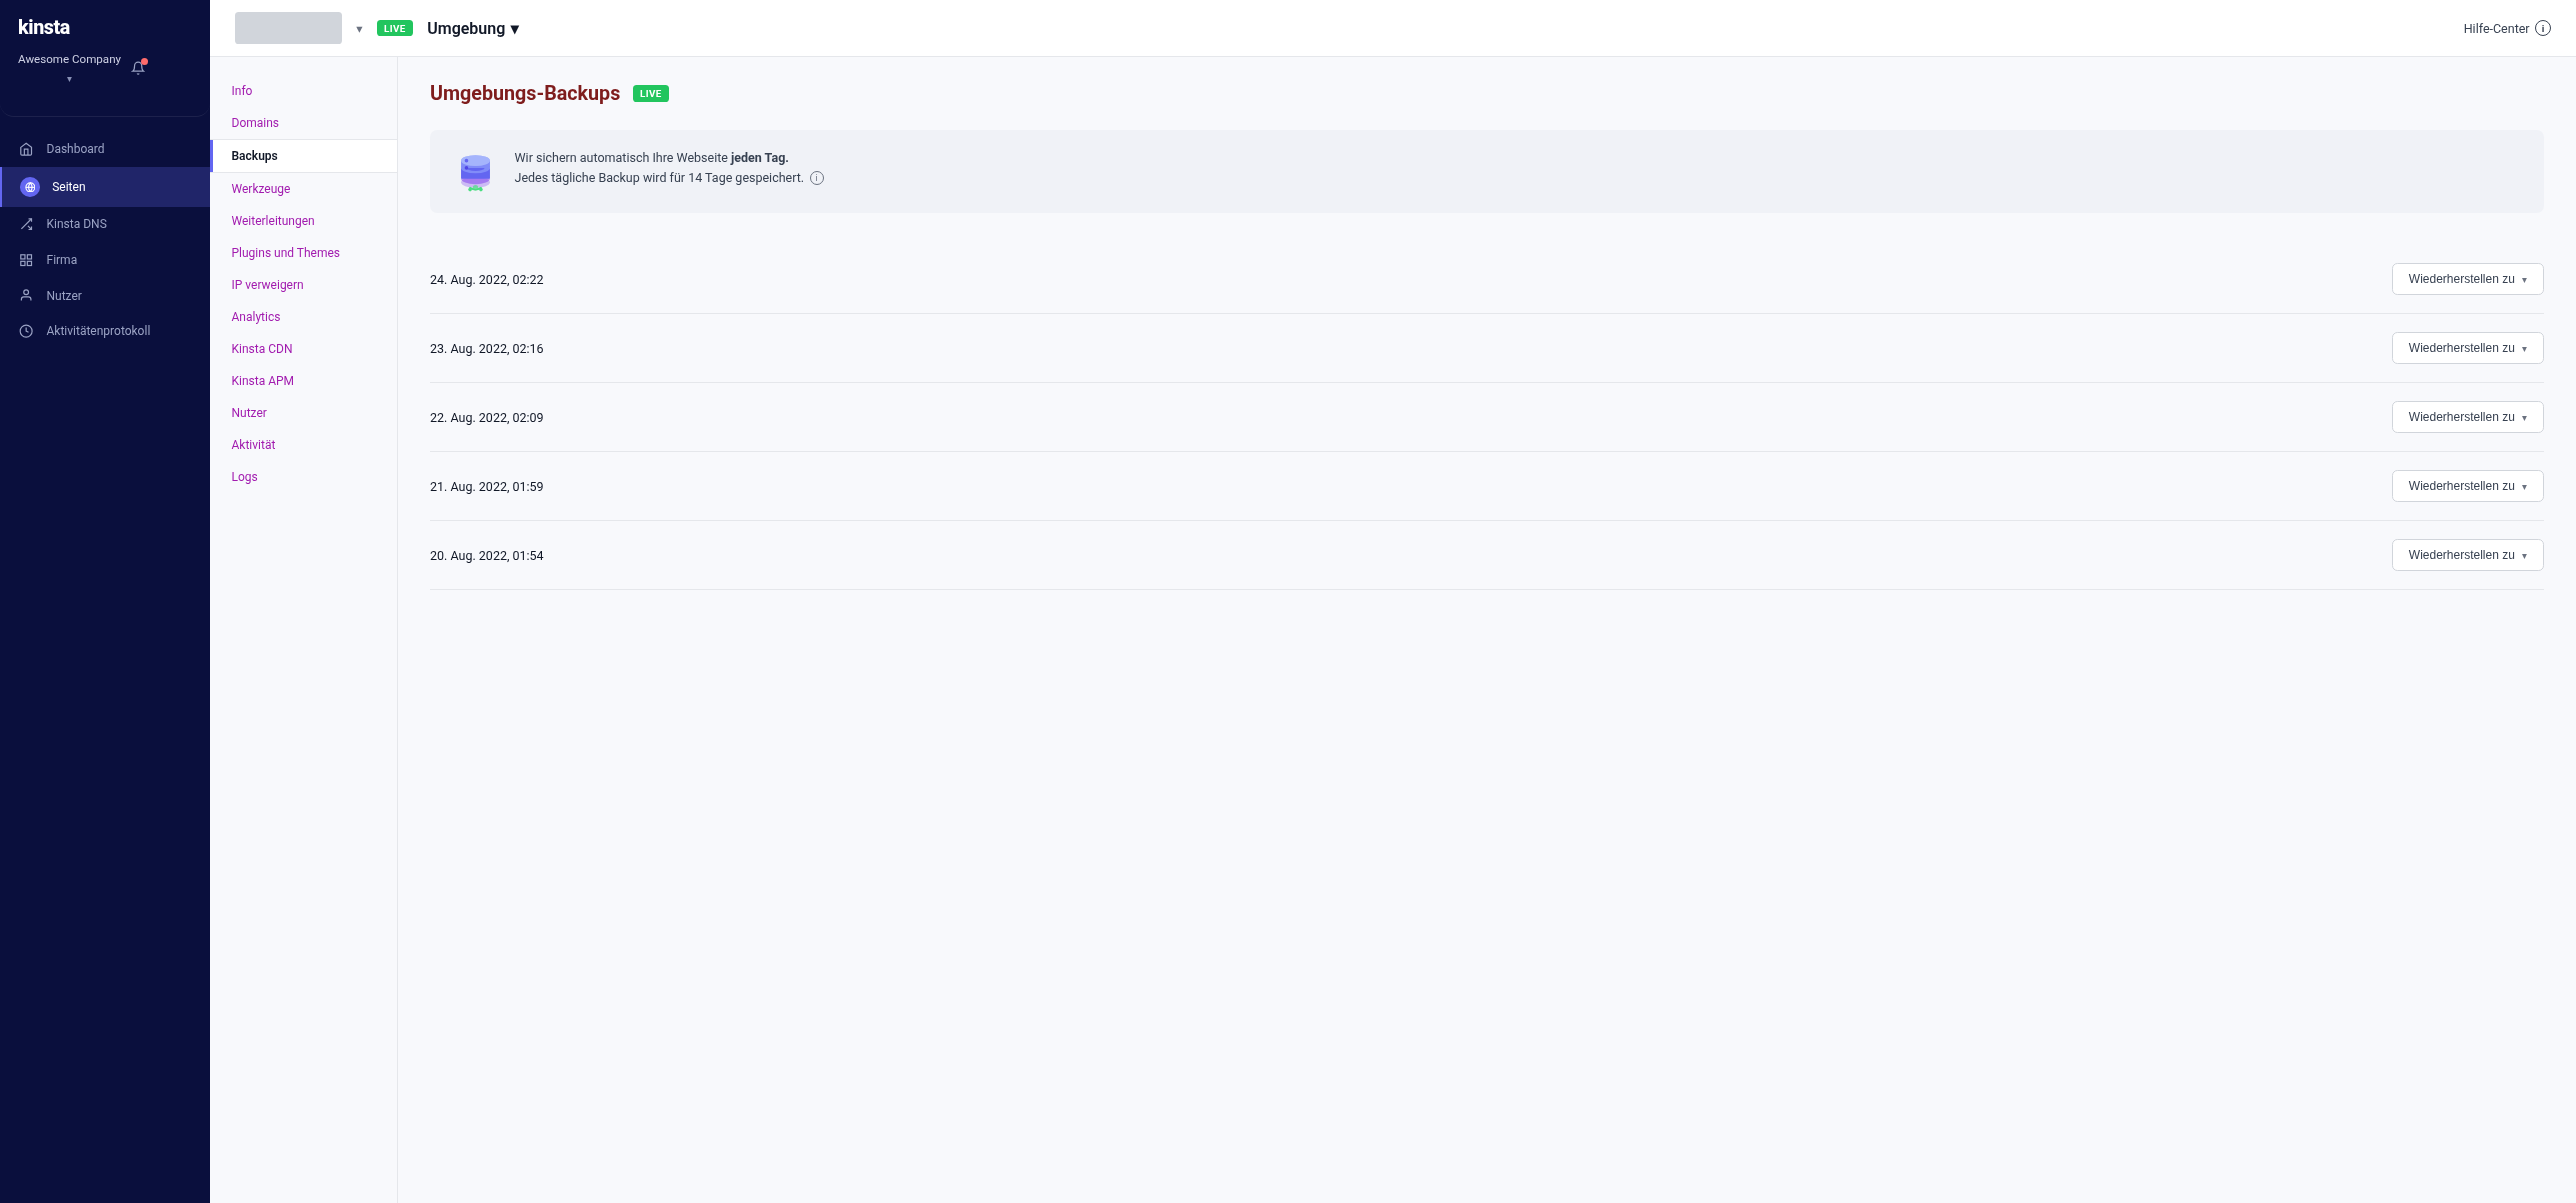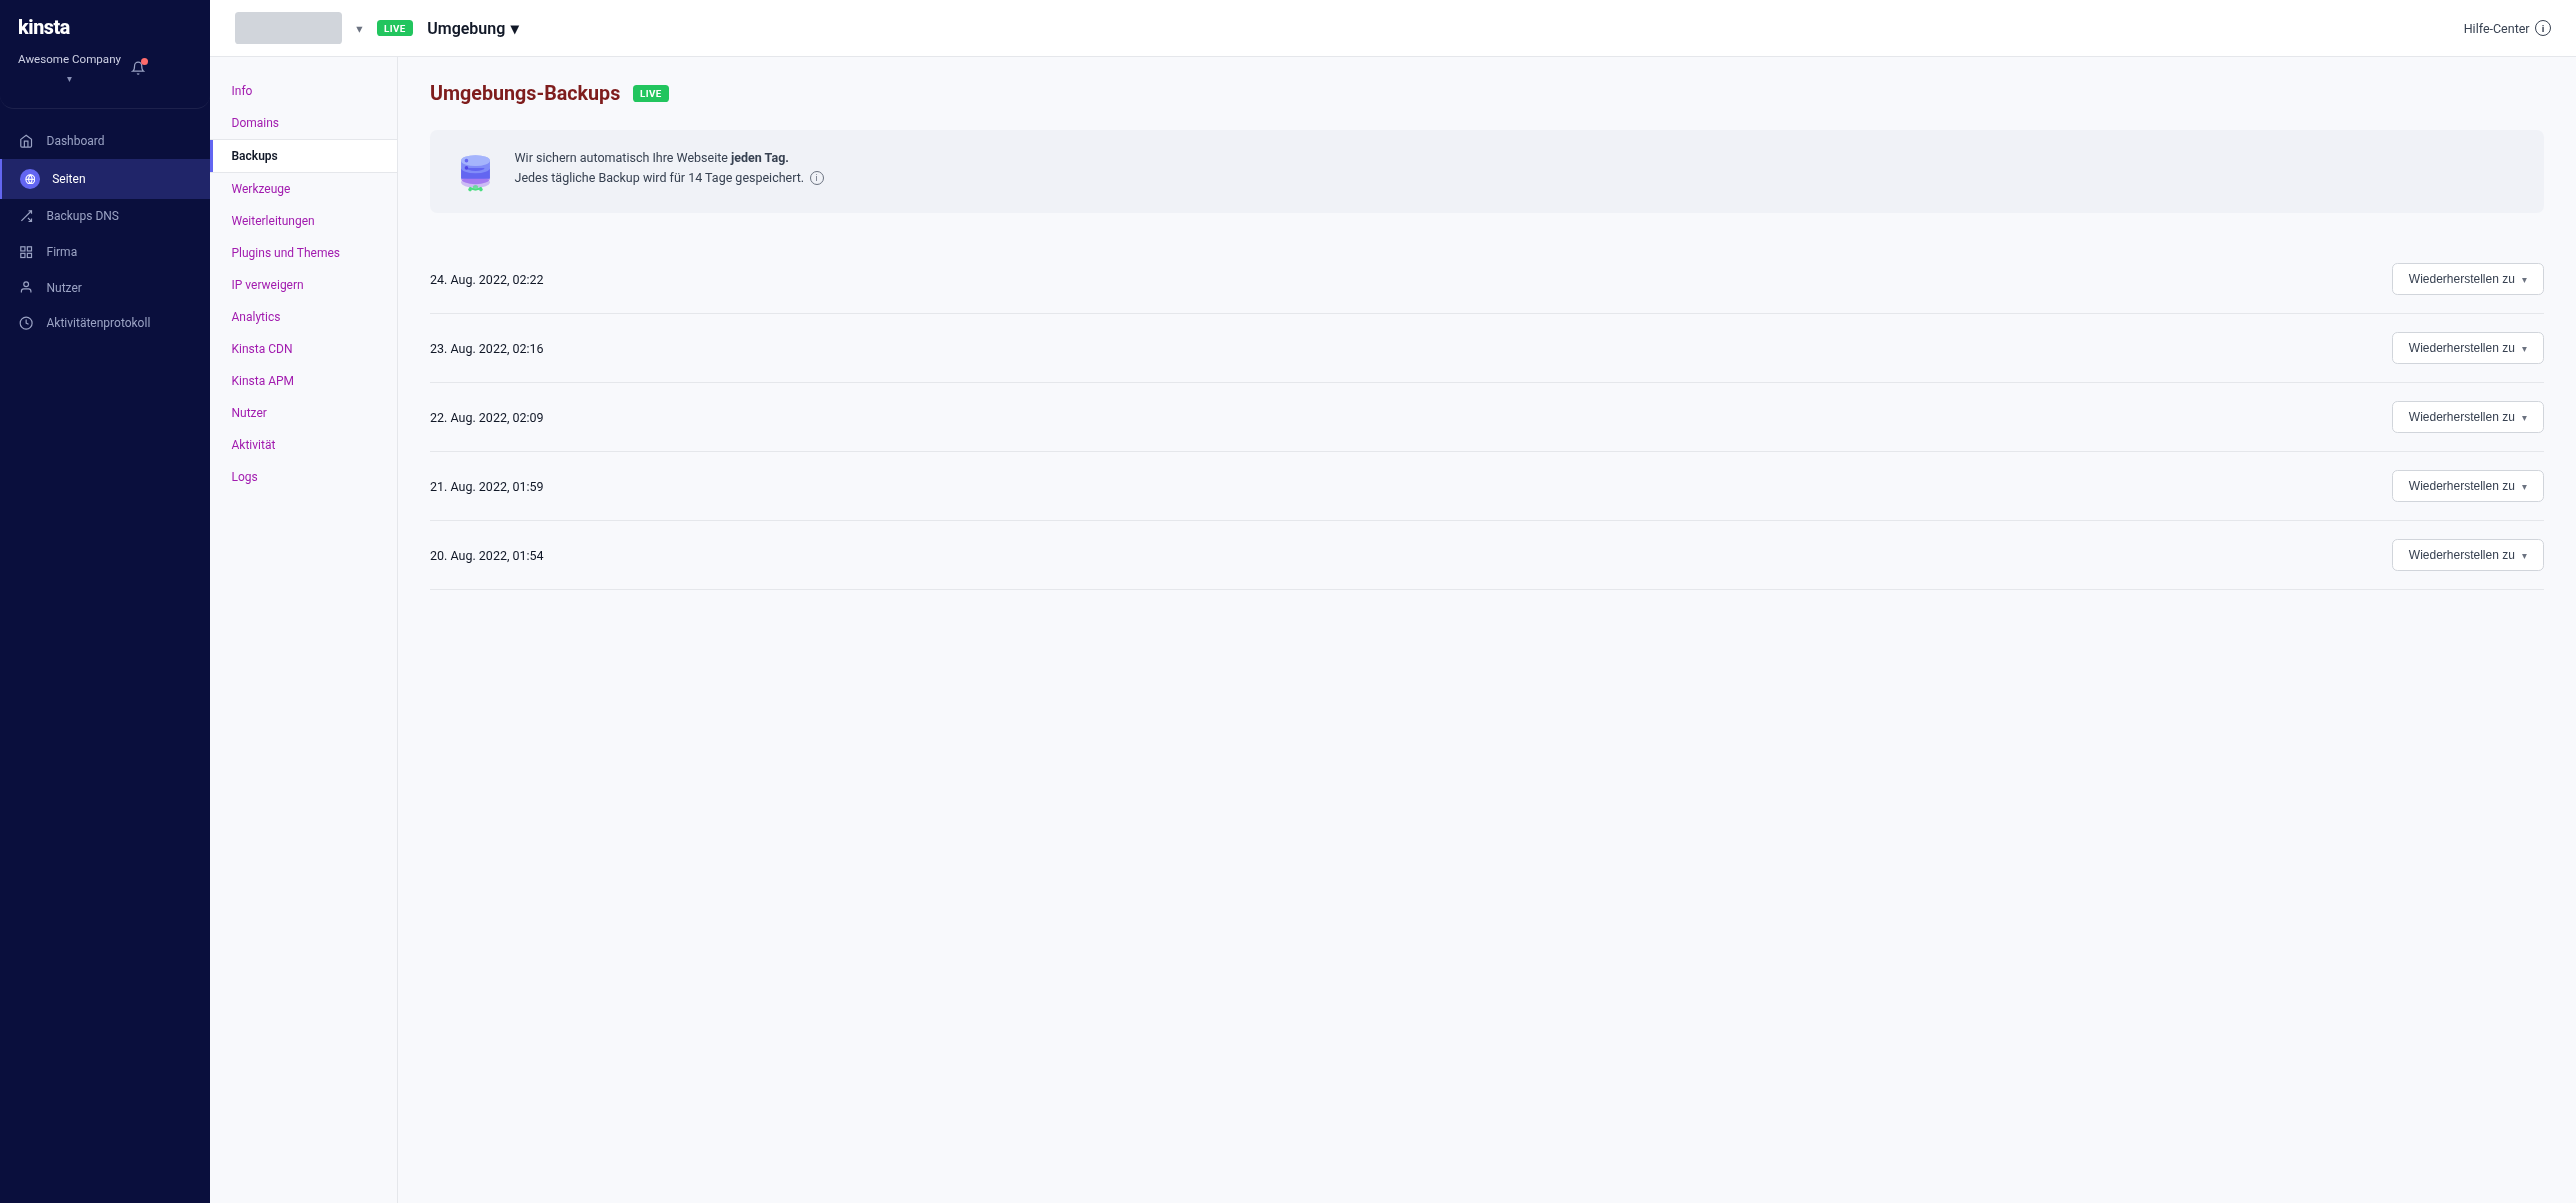--- a/index.html
+++ b/index.html
@@ -10,21 +10,21 @@
       width: 210px;
       min-width: 210px;
       background: #0a0f3d;
       color: #fff;
       display: flex;
       flex-direction: column;
       height: 100vh;
       overflow-y: auto;
     }
     .sidebar-header {
-      padding: 16px 18px 21px;
+      padding: 16px 18px 29px;
       border-bottom: 0.9px solid rgba(255,255,255,0.08);
       border-radius: 14px;
     }
     .kinsta-logo {
       font-size: 19.7px;
       font-weight: 800;
       color: #fff;
       letter-spacing: -0.4px;
       margin-bottom: 9px;
     }
@@ -357,21 +357,21 @@
     </div>
     <div class="nav-item">
       <span class="nav-icon">
         <svg width="14.3" height="14.3" viewBox="0 0 24 24" fill="none" stroke="currentColor" stroke-width="2">
           <polyline points="16 3 21 3 21 8"></polyline>
           <line x1="4" y1="20" x2="21" y2="3"></line>
           <polyline points="21 16 21 21 16 21"></polyline>
           <line x1="15" y1="15" x2="21" y2="21"></line>
         </svg>
       </span>
-      <span>Backups DNS</span>
+      <span>Kinsta DNS</span>
     </div>
     <div class="nav-item">
       <span class="nav-icon">
         <svg width="14.3" height="14.3" viewBox="0 0 24 24" fill="none" stroke="currentColor" stroke-width="2">
           <rect x="3" y="3" width="7" height="7"></rect>
             <rect x="14" y="3" width="7" height="7"></rect>
           <rect x="14" y="14" width="7" height="7"></rect>
             <rect x="3" y="14" width="7" height="7"></rect>
         </svg>
       </span>

